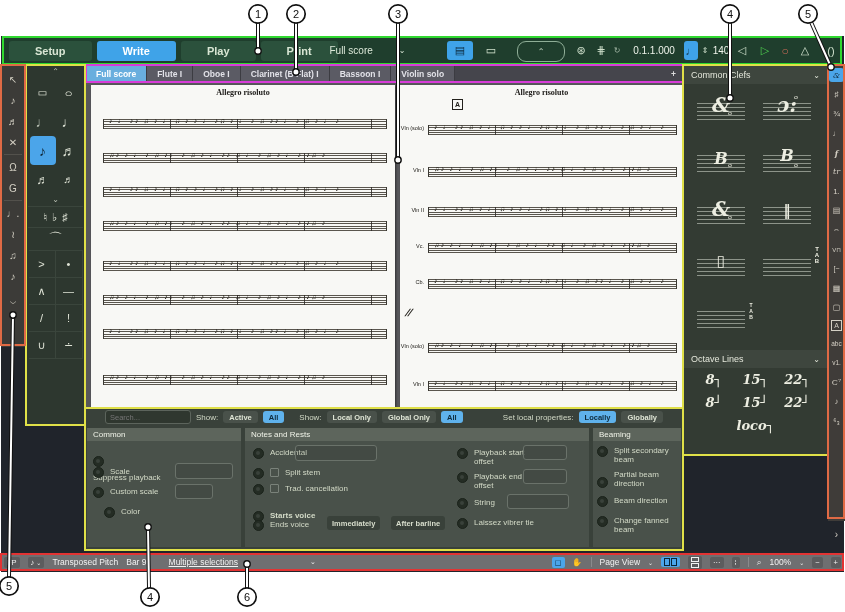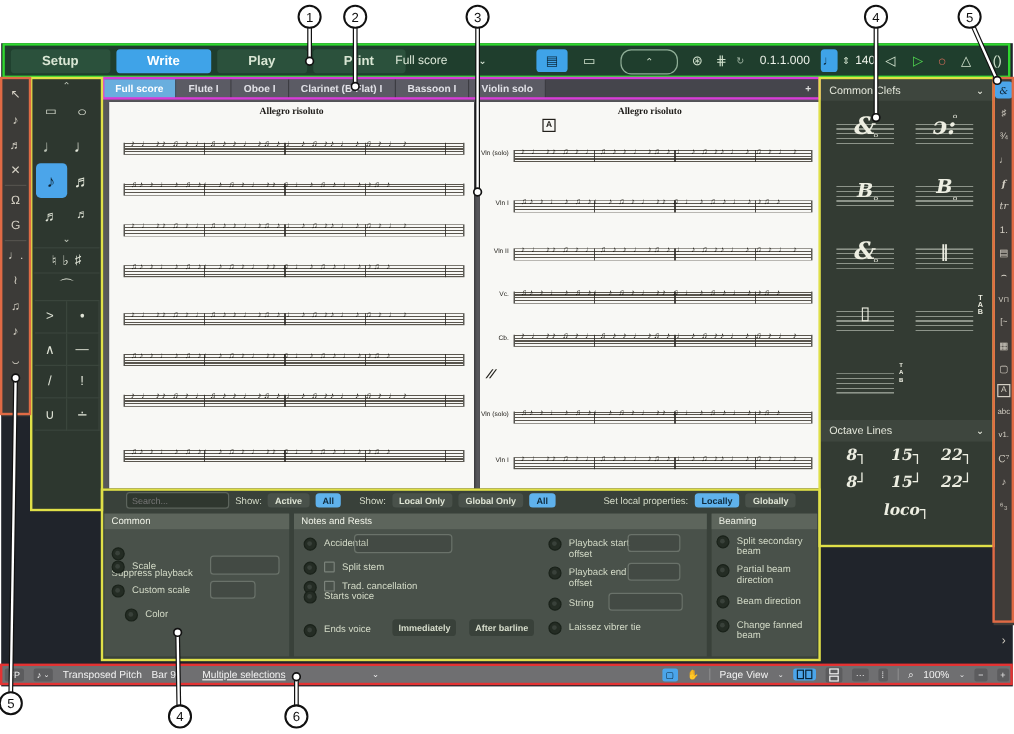--- a/index.html
+++ b/index.html
@@ -383,21 +383,21 @@
       <div class="prow" style="left:8px;top:40px;">
           <span class="tog"></span>
           <span class="cbx"></span>
           <span>Split stem</span>
         </div>
       <div class="prow" style="left:8px;top:56px;">
           <span class="tog"></span>
           <span class="cbx"></span>
           <span>Trad. cancellation</span>
         </div>
-      <div class="prow" style="left:8px;top:64px;">
+      <div class="prow" style="left:8px;top:83px;font-weight:bold;">
           <span class="tog"></span>
           <span>Starts voice</span>
         </div>
       <div class="prow" style="left:8px;top:92px;">
           <span class="tog"></span>
           <span>Ends voice</span>
         </div>
       <div class="pbtn" style="left:82px;top:88px;">Immediately</div>
       <div class="pbtn" style="left:146px;top:88px;">After barline</div>
 
@@ -421,21 +421,21 @@
           <span>Laissez vibrer tie</span>
         </div>
     </div>
 
     <div class="pcol" style="left:508px;width:88px;">
       <div class="pchead">Beaming</div>
       <div class="prow" style="left:4px;top:18px;width:78px;">
           <span class="tog"></span>
           <span>Split secondary beam</span>
         </div>
-      <div class="prow" style="left:4px;top:42px;width:78px;">
+      <div class="prow" style="left:4px;top:42px;width:78px;align-items:flex-end;">
           <span class="tog"></span>
           <span>Partial beam direction</span>
         </div>
       <div class="prow" style="left:4px;top:68px;width:78px;">
           <span class="tog"></span>
           <span>Beam direction</span>
         </div>
       <div class="prow" style="left:4px;top:88px;width:80px;">
           <span class="tog"></span>
           <span>Change fanned beam</span>

